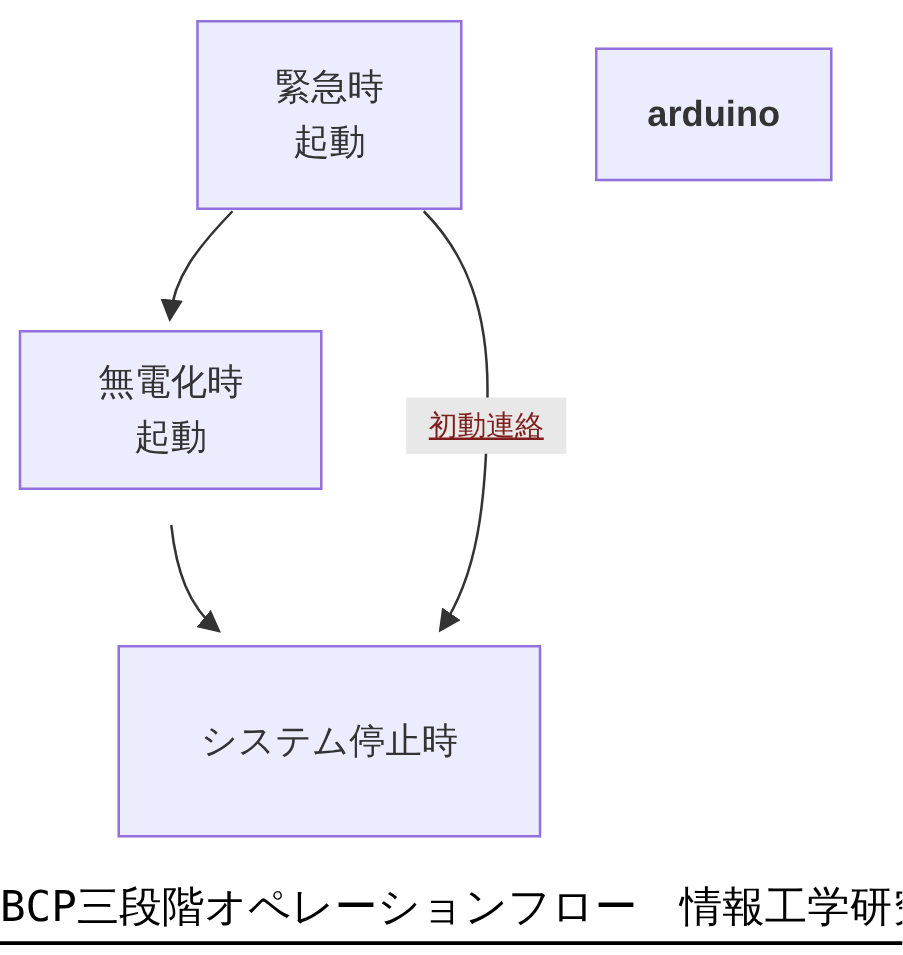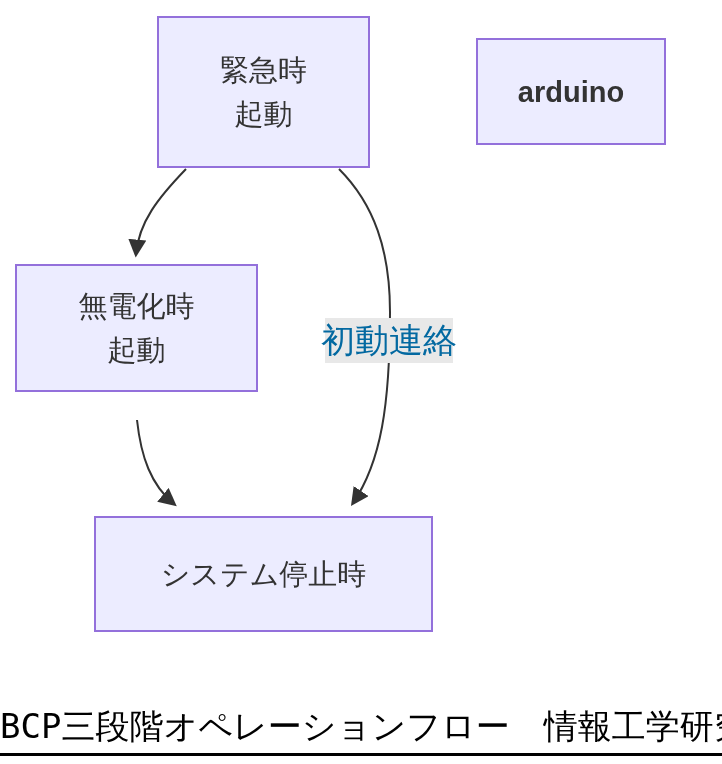--- a/index.html
+++ b/index.html
@@ -38,34 +38,35 @@
     flex-direction: column;
     align-items: center;
     justify-content: center;
     font-size: 29px;
     line-height: 44px;
     text-align: center;
   }
   .node-emergency { left: 157px; top: 16px;  width: 213px; height: 152px; }
   .node-arduino   { left: 476px; top: 38px;  width: 190px; height: 107px; font-weight: bold; }
   .node-unpowered { left: 15px;  top: 264px; width: 243px; height: 128px; }
-  .node-sysstop   { left: 94px;  top: 516px; width: 339px; height: 116px; gap: 32px; }
+  .node-sysstop   { left: 94px;  top: 516px; width: 339px; height: 154px; gap: 32px; }
   .edge-label {
     position: absolute;
     left: 325px;
     top: 318px;
     width: 128px;
     height: 45px;
     background: #e8e8e8;
-    color: #0369a1;
-    font-size: 34px;
+    color: #7f1d1d;
+    font-size: 23px;
     display: flex;
     align-items: center;
     justify-content: center;
     white-space: nowrap;
+    text-decoration: underline;
   }
   .caption {
     position: absolute;
     left: 0;
     top: 702px;
     width: 722px;
     height: 51px;
     border-bottom: 3px solid #000000;
     color: #000000;
     font-family: "DejaVu Sans Mono", monospace;

